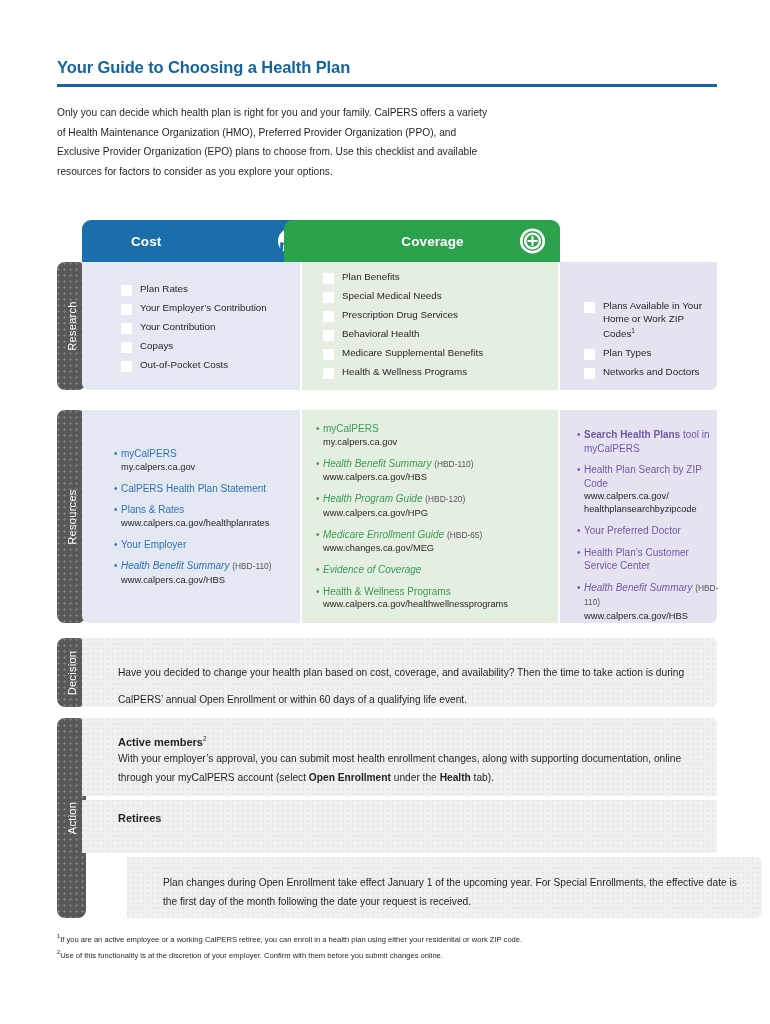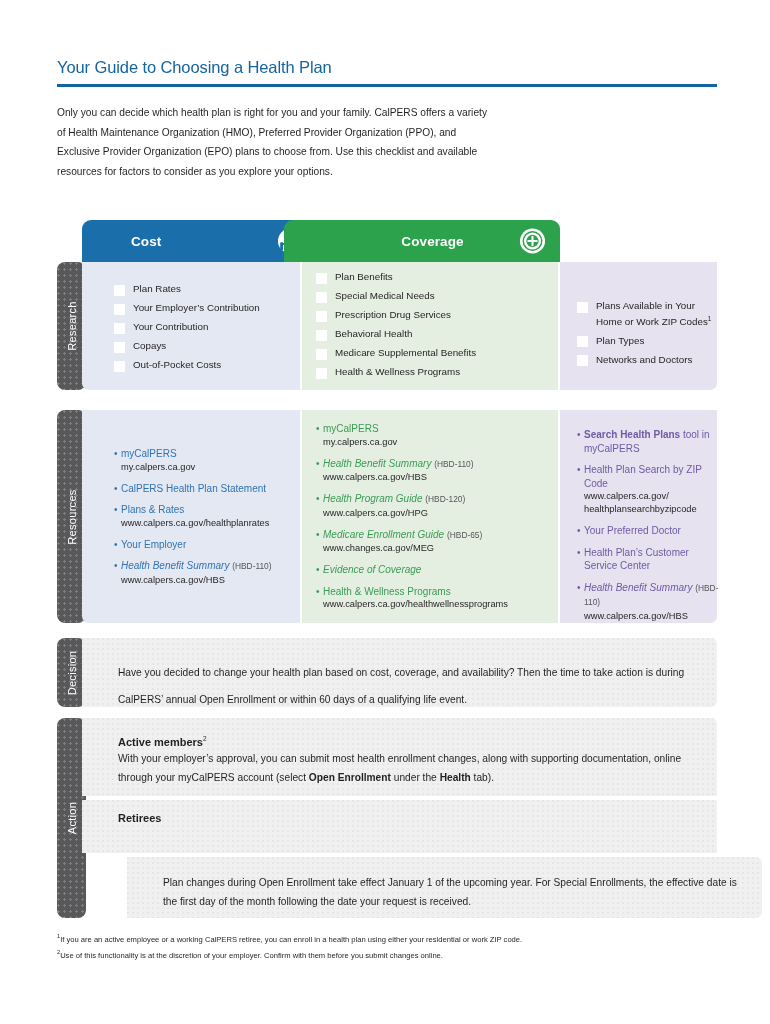--- a/index.html
+++ b/index.html
@@ -8,21 +8,21 @@
     background: #ffffff;
     font-family: "Liberation Sans", sans-serif;
     color: #231f20;
     overflow: hidden;
   }
   .page { position: relative; width: 770px; height: 1024px; padding: 0; }
 
   
   .title-block { position: absolute; left: 57px; top: 58px; width: 660px; }
   .doc-title {
-    font-size: 16.5px; font-weight: normal; color: #1464a0;
+    font-size: 16.5px; font-weight: bold; color: #1464a0;
     letter-spacing: -0.1px;
   }
   .title-rule {
     margin-top: 7px; height: 3px; width: 660px; background: #1464a0;
   }
   .intro {
     position: absolute; left: 57px; top: 103px; width: 430px;
     font-size: 10.2px; line-height: 19.5px; color: #231f20;
   }
 
@@ -63,21 +63,21 @@
   .cell.c-cost  { left: 0px;   width: 218px; background: #e4e8f2; border-radius: 0 0 0 7px; }
   .cell.c-cov   { left: 220px; width: 256px; background: #e4efe2; }
   .cell.c-avail { left: 478px; width: 157px; background: #e6e2ef; border-radius: 0 0 7px 0; }
 
   
   .band-research { top: 262px; height: 128px; width: 660px; }
   .band-resources{ top: 410px; height: 213px; width: 660px; }
 
   
   .chk-list { position: absolute; }
-  .chk-row { display: flex; align-items: flex-start; margin-bottom: 6.5px; }
+  .chk-row { display: flex; align-items: flex-start; margin-bottom: 6.5px; margin-left: 7px; }
   .chk-box {
     width: 11px; height: 11px; background: #ffffff; flex: 0 0 11px;
     margin-top: 1.5px; margin-right: 8px;
   }
   .chk-txt { font-size: 9.8px; line-height: 12.5px; color: #231f20; }
   .chk-txt sup { font-size: 6.5px; vertical-align: super; }
 
   
   .res-list { position: absolute; }
   .res-item { display: flex; margin-bottom: 8px; }

